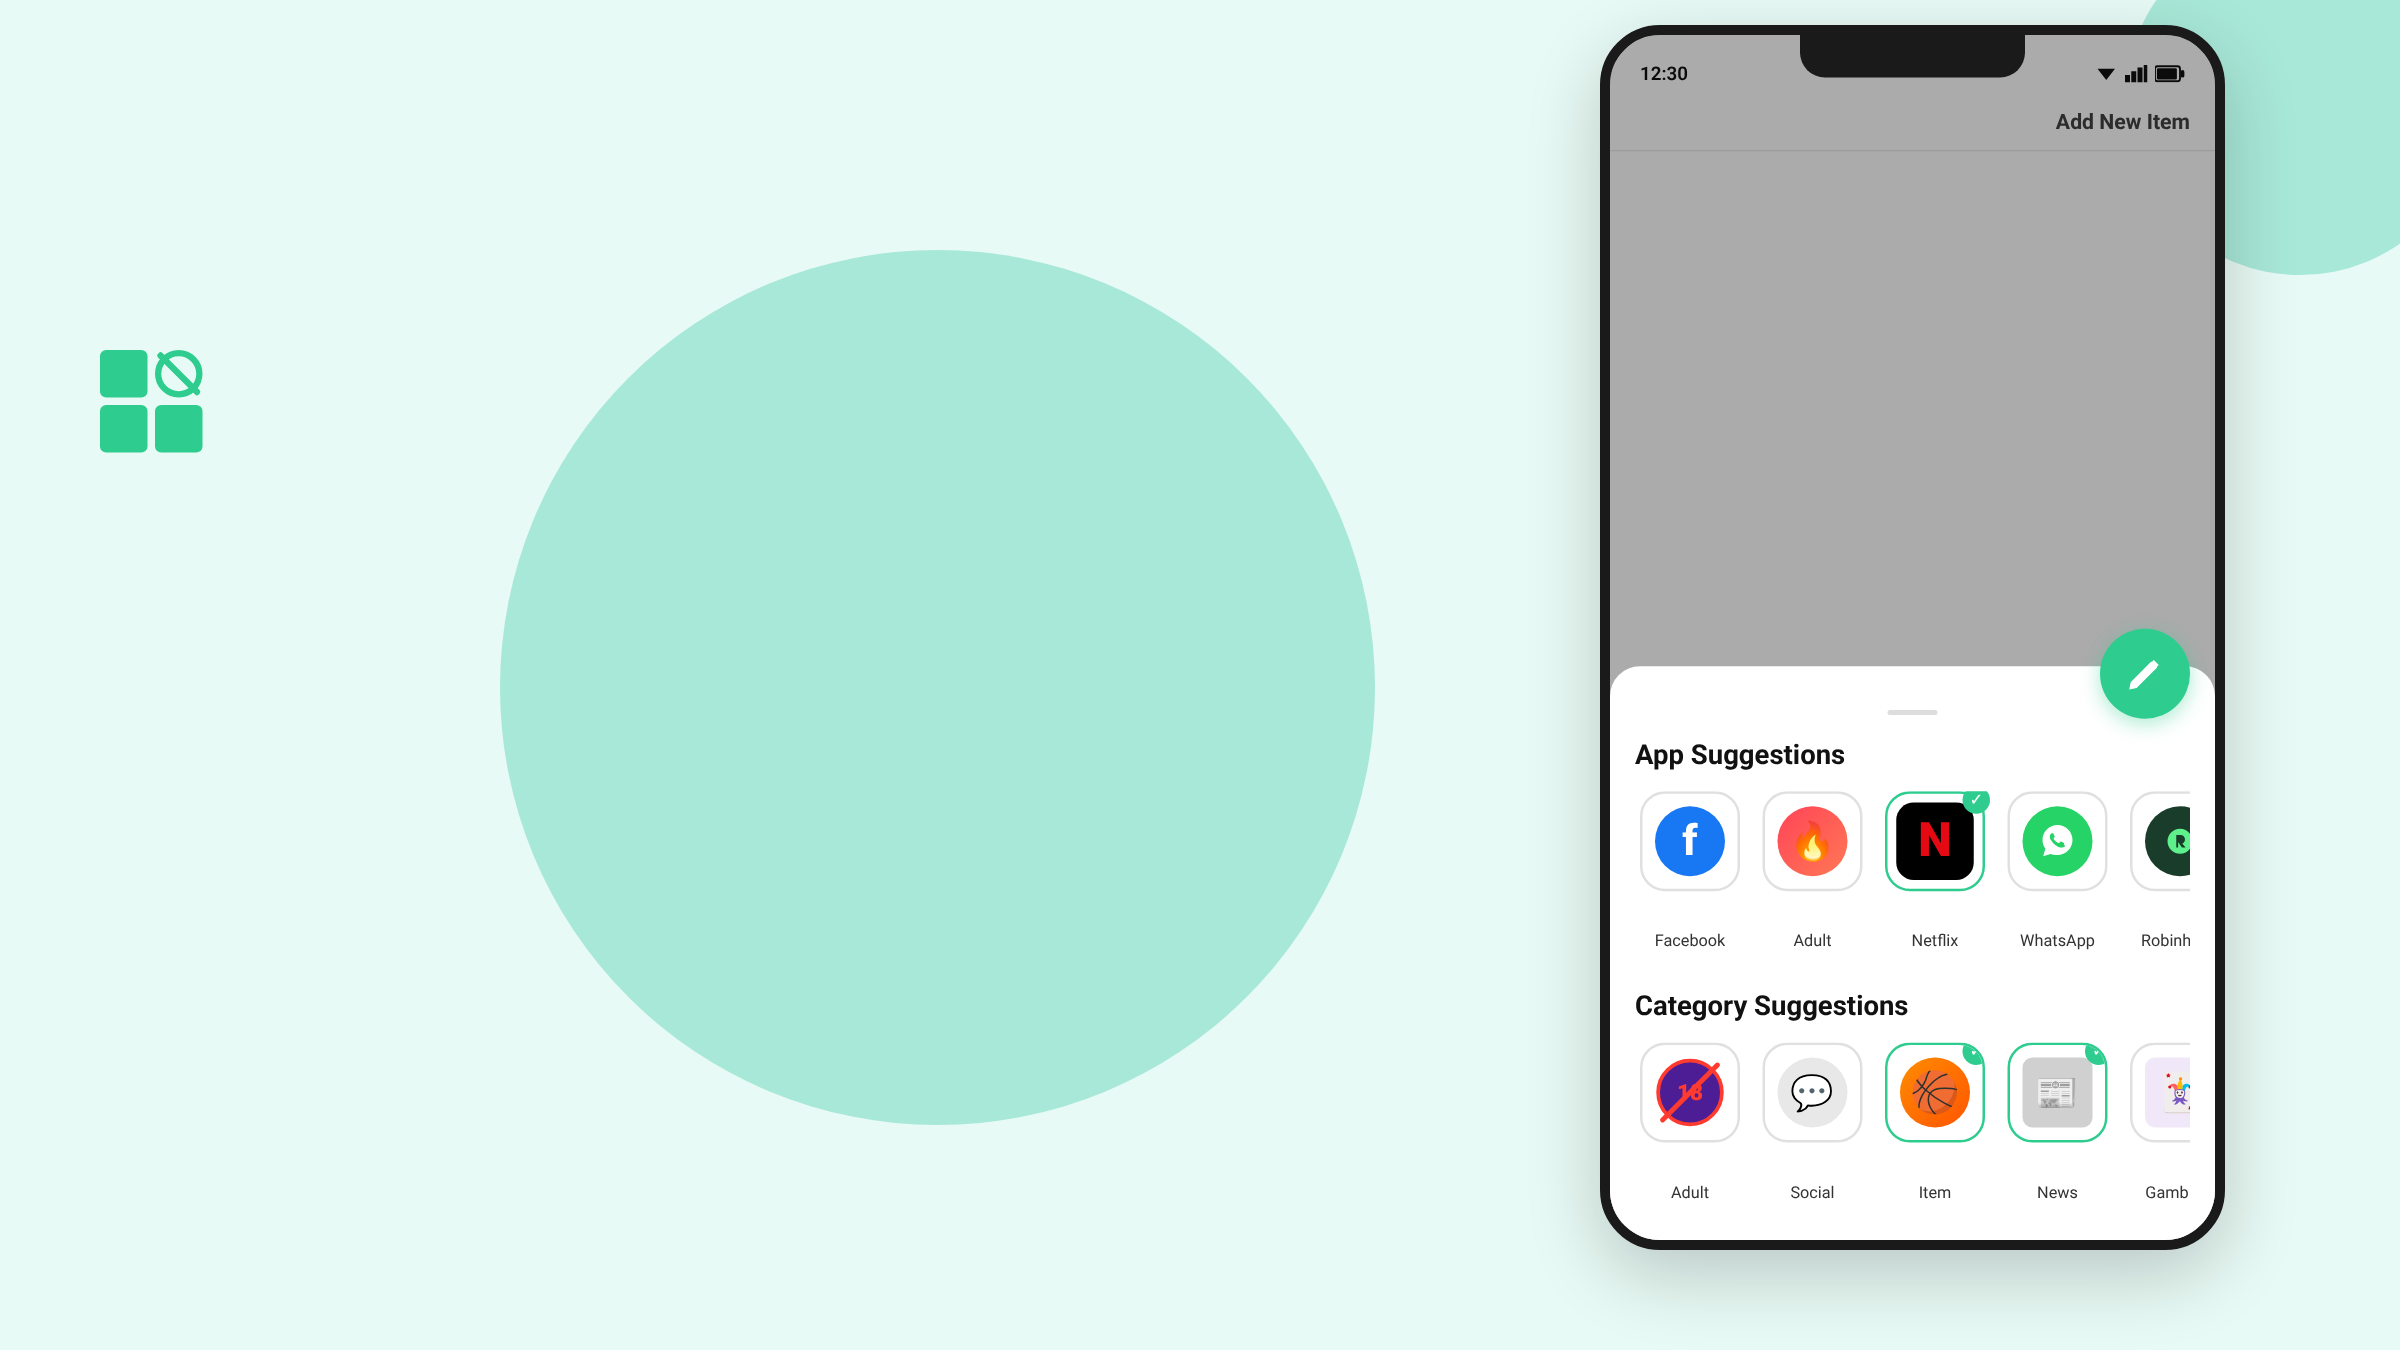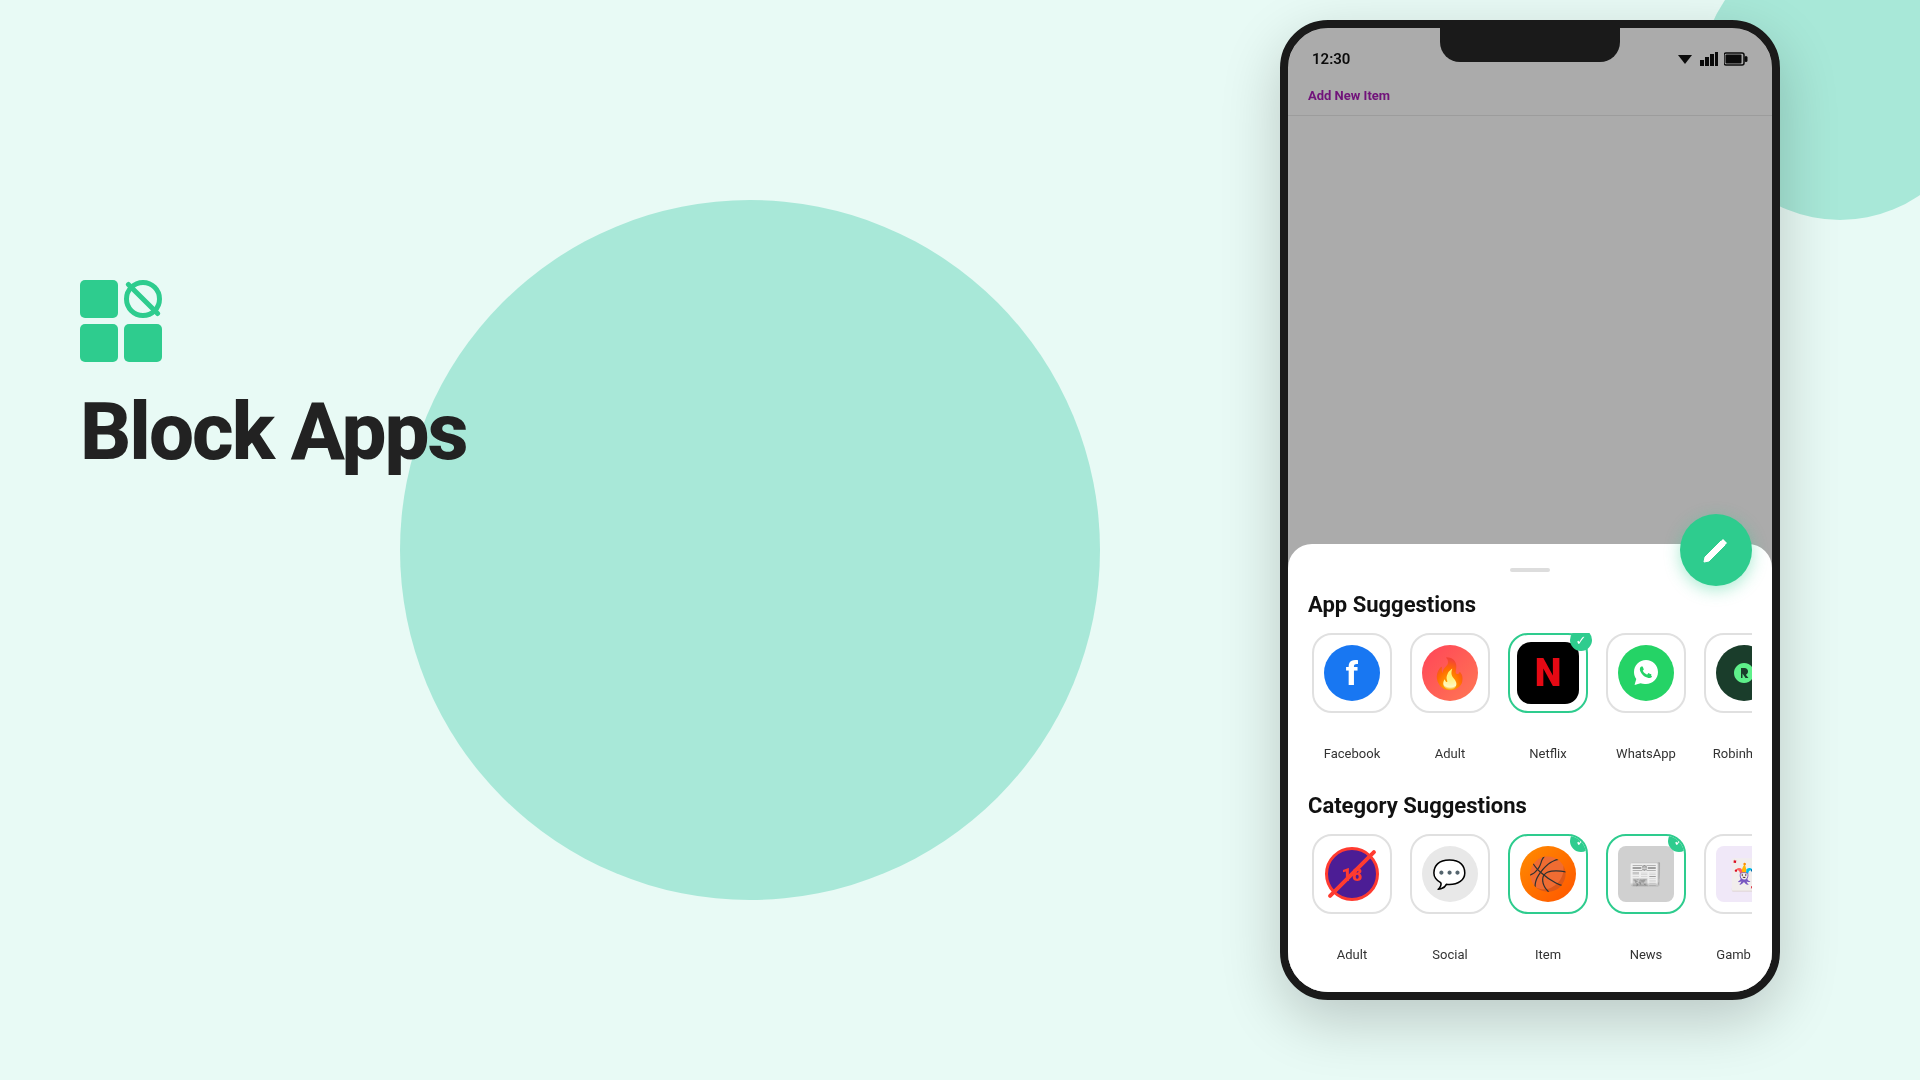--- a/index.html
+++ b/index.html
@@ -114,24 +114,24 @@
     }
 
     
     .app-bar {
       background: #f5f5f5;
       padding: 12px 20px;
       border-bottom: 1px solid #e0e0e0;
     }
 
     .app-bar-title {
-      font-size: 13px;
+      font-size: 17px;
       font-weight: 700;
-      color: #a21caf;
-      text-align: left;
+      color: #404040;
+      text-align: right;
     }
 
     
     .phone-bottom {
       position: absolute;
       bottom: 0;
       left: 0;
       right: 0;
       padding: 10px 20px;
       background: #f5f5f5;
@@ -189,21 +189,21 @@
     }
 
     
     .modal-sheet {
       position: absolute;
       bottom: 0;
       left: 0;
       right: 0;
       background: white;
       border-radius: 24px 24px 0 0;
-      padding: 24px 20px 30px;
+      padding: 35px 20px 30px;
       z-index: 6;
       max-height: 680px;
     }
 
     .modal-handle {
       width: 40px;
       height: 4px;
       background: #ddd;
       border-radius: 2px;
       margin: 0 auto 20px;
@@ -463,21 +463,20 @@
       <div style="position:relative;width:38px;height:38px;">
         <div style="width:38px;height:38px;border:5px solid #2ecc8e;border-radius:50%;position:absolute;top:0;left:0;"></div>
         <div style="position:absolute;top:50%;left:-4px;right:-4px;height:5px;background:#2ecc8e;transform:translateY(-50%) rotate(45deg);border-radius:2px;"></div>
       </div>
 
       <div class="logo-sq"></div>
 
       <div class="logo-sq"></div>
     </div>
   </div>
-  <div class="app-title">Block Apps</div>
 </div>
 
 <div class="phone-container">
   <div class="phone-frame">
 
     <div class="phone-notch"></div>
 
     <div class="phone-status-bar">
       <span class="status-time">12:30</span>
       <div class="status-icons">

